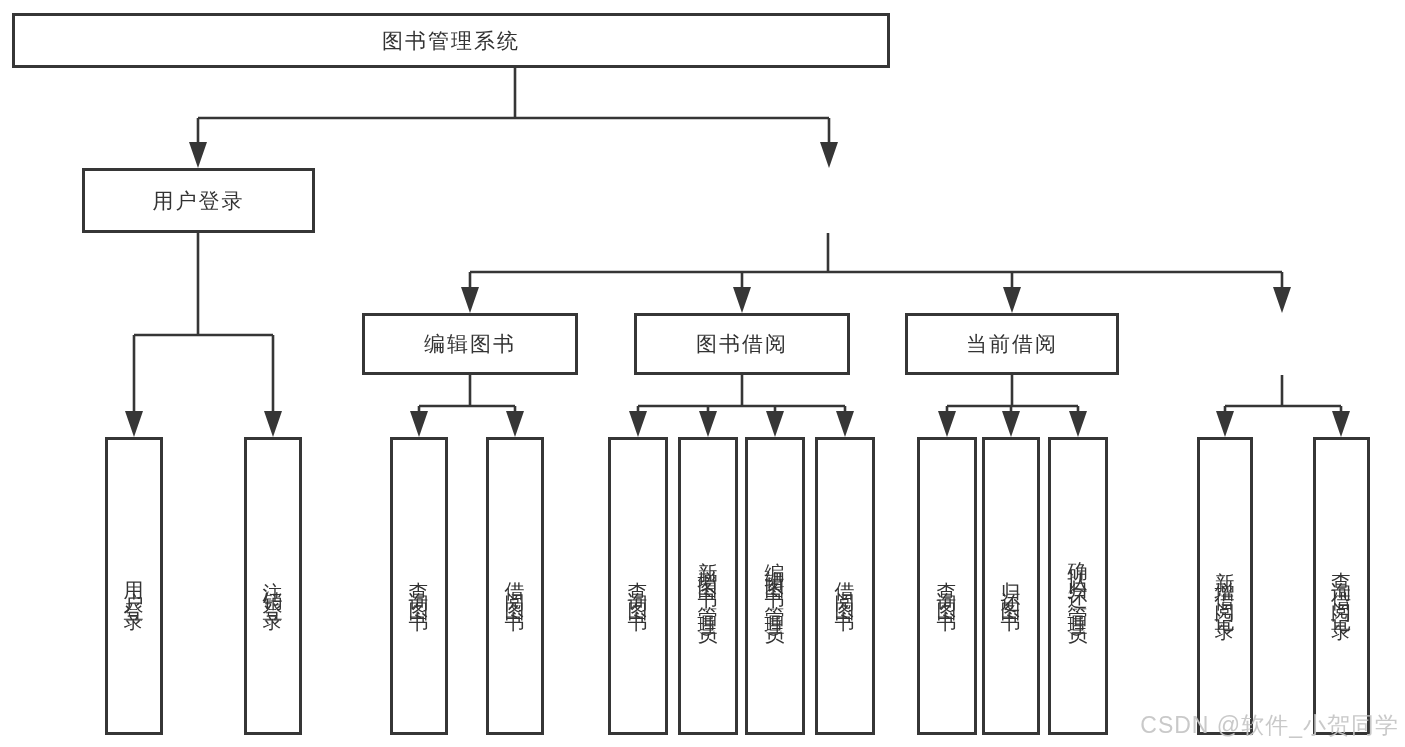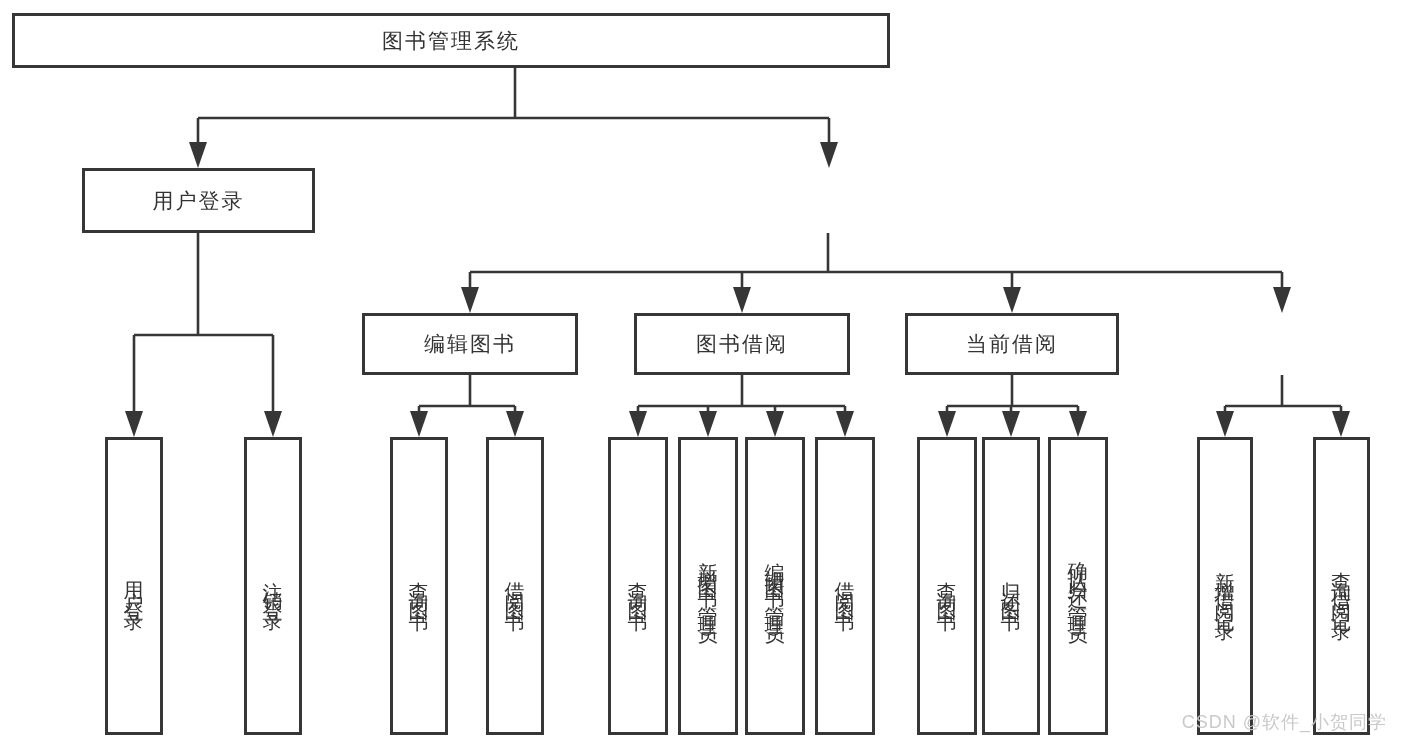--- a/index.html
+++ b/index.html
@@ -17,22 +17,22 @@
   }
   .hbox span {
     font-size:21px; letter-spacing:2px; white-space:nowrap; color:#333333;
   }
   .vbox span {
     writing-mode:vertical-rl; text-orientation:mixed;
     font-size:20px; line-height:1.1; letter-spacing:10px; color:#333333;
   }
   .vbox.tight span { letter-spacing:9px; }
   #watermark {
-    position:absolute; right:18px; top:710px;
-    font-size:18px; color:rgba(198,198,198,0.95);
+    position:absolute; right:6px; top:710px;
+    font-size:23px; color:rgba(198,198,198,0.95);
     letter-spacing:1px; white-space:nowrap; z-index:10;
   }
 </style>
 </head>
 <body>
 
 <div id="stage">
 
   <svg id="wires" viewBox="0 0 1405 747" xmlns="http://www.w3.org/2000/svg" stroke="#363636" stroke-width="2.6" fill="#363636">
 

